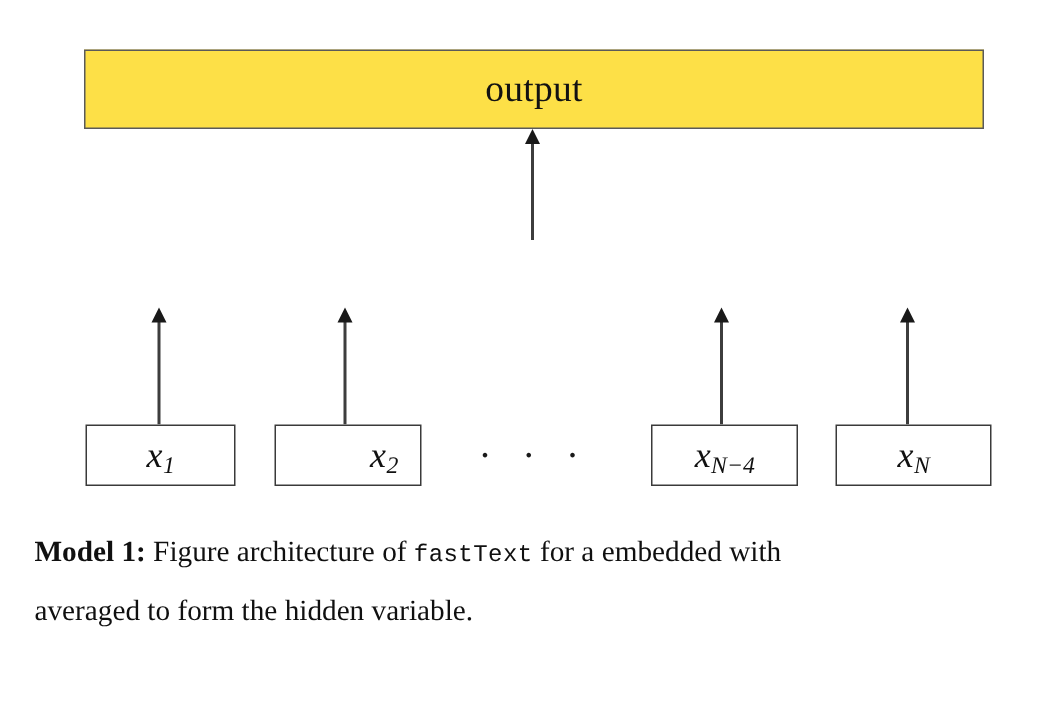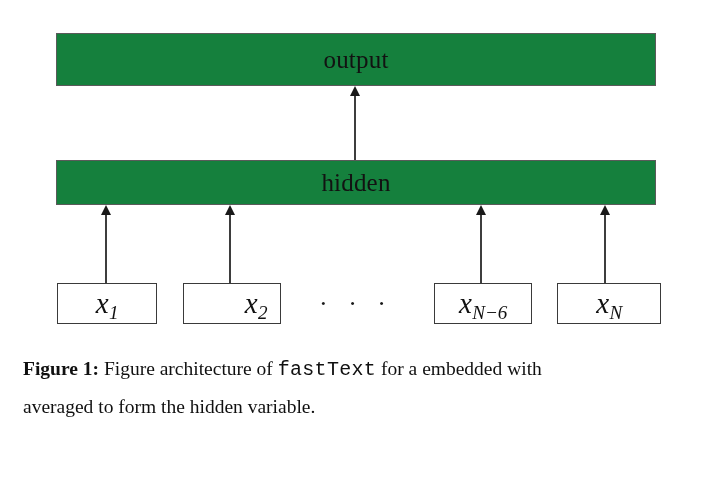--- a/index.html
+++ b/index.html
@@ -22,21 +22,21 @@
     top: 0;
     width: 704px;
     height: 480px;
   }
 
   
   .layer-box {
     position: absolute;
     box-sizing: border-box;
     border: 1.5px solid #5a5a5a;
-    background: #15803d;
+    background: #fde047;
     display: flex;
     align-items: center;
     justify-content: center;
   }
   .layer-label {
     font-family: "Liberation Serif", "DejaVu Serif", serif;
     font-size: 25px;
     line-height: 1;
     color: #121212;
     letter-spacing: 0.2px;
@@ -62,21 +62,21 @@
     background: #ffffff;
     display: flex;
     align-items: center;
     justify-content: center;
     top: 283px;
     height: 41px;
   }
   .input-label {
     font-family: "Liberation Serif", "DejaVu Serif", serif;
     font-style: italic;
-    font-size: 29px;
+    font-size: 24px;
     line-height: 1;
     color: #111111;
     white-space: nowrap;
   }
   .input-label sub {
     font-style: italic;
     font-size: 0.66em;
     vertical-align: baseline;
     position: relative;
     top: 0.30em;
@@ -139,21 +139,21 @@
     line-height: 37px;
     color: #101010;
     text-align: justify;
     text-justify: inter-word;
   }
   #caption .fig-num {
     font-weight: bold;
   }
   #caption .mono {
     font-family: "Liberation Mono", "DejaVu Sans Mono", monospace;
-    font-size: 20px;
+    font-size: 16px;
     letter-spacing: 0.3px;
   }
   #caption .mathvar {
     font-style: italic;
     font-family: "Liberation Serif", "DejaVu Serif", serif;
   }
   #caption .mathvar sub {
     font-size: 0.68em;
     vertical-align: baseline;
     position: relative;
@@ -170,47 +170,44 @@
 <body>
 
 <div id="figure-root">
 
   <div class="layer-box" id="output-box">
     <span class="layer-label">output</span>
   </div>
 
   <div class="arrow" id="arrow-hidden-output"></div>
 
-  <div class="layer-box" id="hidden-box">
-    <span class="layer-label">hidden</span>
-  </div>
 
   <div class="arrow" id="arrow-x1-hidden"></div>
   <div class="arrow" id="arrow-x2-hidden"></div>
   <div class="arrow" id="arrow-xn1-hidden"></div>
   <div class="arrow" id="arrow-xn-hidden"></div>
 
   <div class="input-box" id="input-box-1">
     <span class="input-label"><span>x</span><sub>1</sub></span>
   </div>
 
   <div class="input-box" id="input-box-2">
     <span class="input-label"><span>x</span><sub>2</sub></span>
   </div>
 
   <div id="ellipsis">·  ·  ·</div>
 
   <div class="input-box" id="input-box-n1">
-    <span class="input-label"><span>x</span><sub>N−6</sub></span>
+    <span class="input-label"><span>x</span><sub>N−4</sub></span>
   </div>
 
   <div class="input-box" id="input-box-n">
     <span class="input-label"><span>x</span><sub>N</sub></span>
   </div>
 
   <div id="caption">
-    <div class="cap-line"><span class="fig-num">Figure 1:</span> <span>Figure architecture of</span> <span class="mono">fastText</span> <span>for a embedded with</span></div>
+    <div class="cap-line"><span class="fig-num">Model 1:</span> <span>Figure architecture of</span> <span class="mono">fastText</span> <span>for a embedded with</span></div>
 
 
     <div class="cap-line last">averaged to form the hidden variable.</div>
   </div>
 
 </div>
 
 </body></html>

